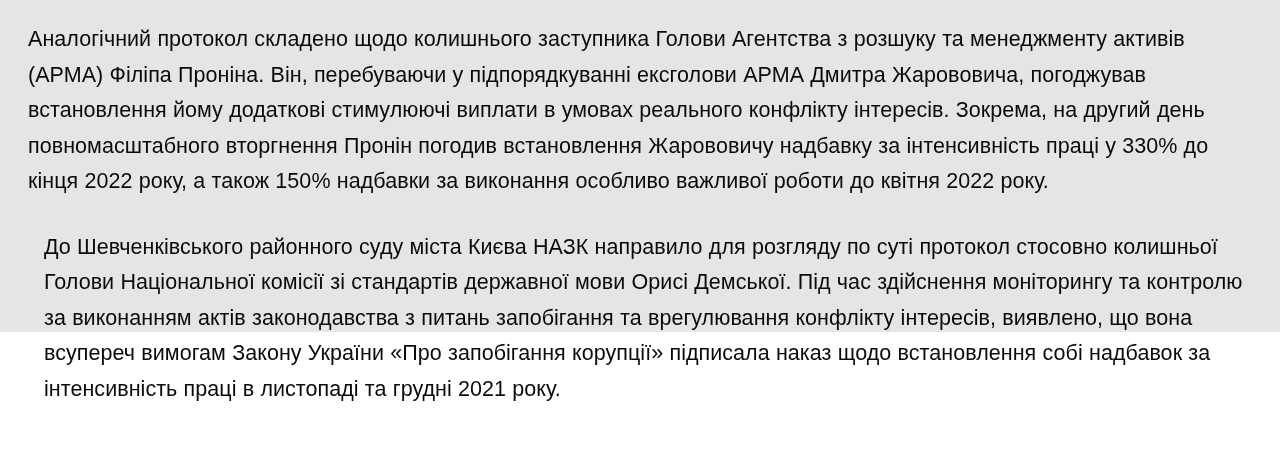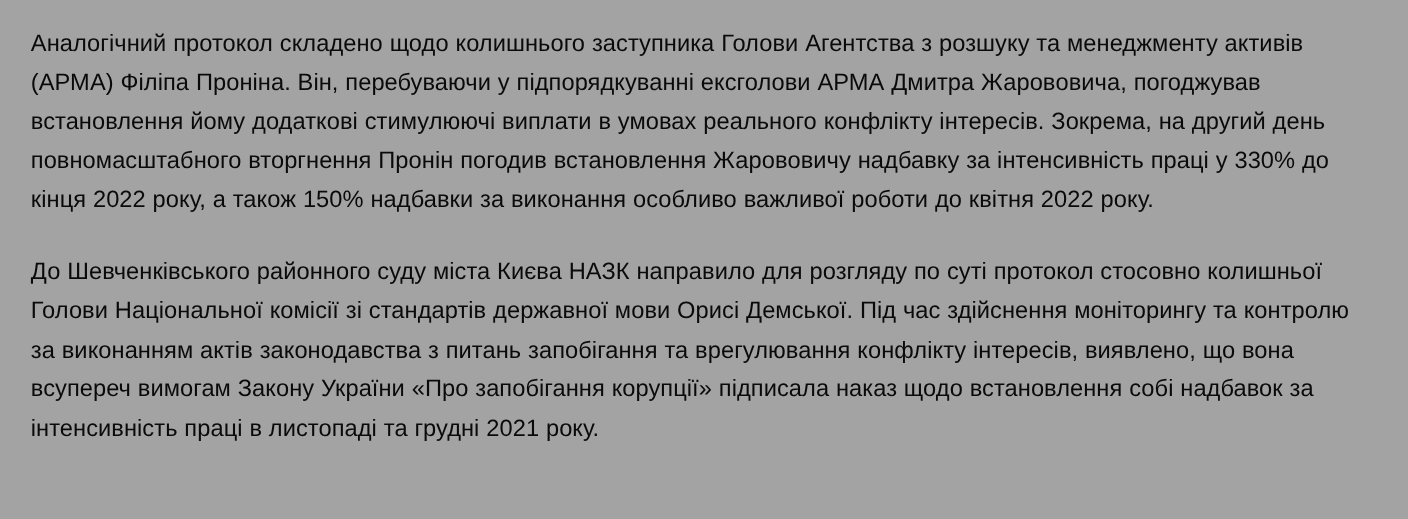--- a/index.html
+++ b/index.html
@@ -10,38 +10,39 @@
   body {
     width: 1280px;
     height: 472px;
     font-family: "Liberation Sans", sans-serif;
     color: #000000;
     overflow: hidden;
   }
   .page {
     box-sizing: border-box;
     width: 1280px;
-    height: 472px;
+    height: 332px;
     padding: 22px 28px 0 28px;
-    background: #a3a3a3;
+    background: #e5e5e5;
   }
   .article {
     display: block;
   }
   .para {
     margin: 0 0 30px 0;
     font-size: 21.5px;
     line-height: 35.5px;
     letter-spacing: 0.05px;
     text-align: left;
     word-spacing: 0.2px;
     color: #0a0a0a;
   }
   .para:last-child {
     margin-bottom: 0;
+    margin-left: 16px;
   }
 </style>
 </head>
 <body>
 
 <div class="page">
   <div class="article">
     <p class="para">Аналогічний протокол складено щодо колишнього заступника Голови Агентства з розшуку та менеджменту активів (АРМА) Філіпа Проніна. Він, перебуваючи у підпорядкуванні ексголови АРМА Дмитра Жаровoвича, погоджував встановлення йому додаткові стимулюючі виплати в умовах реального конфлікту інтересів. Зокрема, на другий день повномасштабного вторгнення Пронін погодив встановлення Жаровoвичу надбавку за інтенсивність праці у 330% до кінця 2022 року, а також 150% надбавки за виконання особливо важливої роботи до квітня 2022 року.</p>
     <p class="para">До Шевченківського районного суду міста Києва НАЗК направило для розгляду по суті протокол стосовно колишньої Голови Національної комісії зі стандартів державної мови Орисі Демської. Під час здійснення моніторингу та контролю за виконанням актів законодавства з питань запобігання та врегулювання конфлікту інтересів,  виявлено, що вона всупереч вимогам Закону України «Про запобігання корупції» підписала наказ щодо встановлення собі надбавок за інтенсивність праці в листопаді та грудні 2021 року.</p>
   </div>

